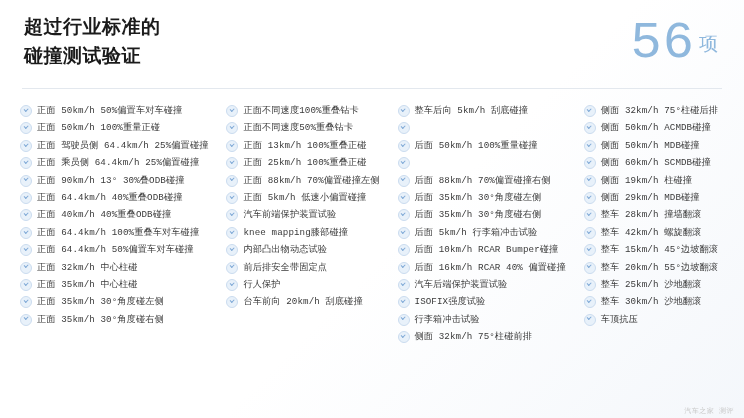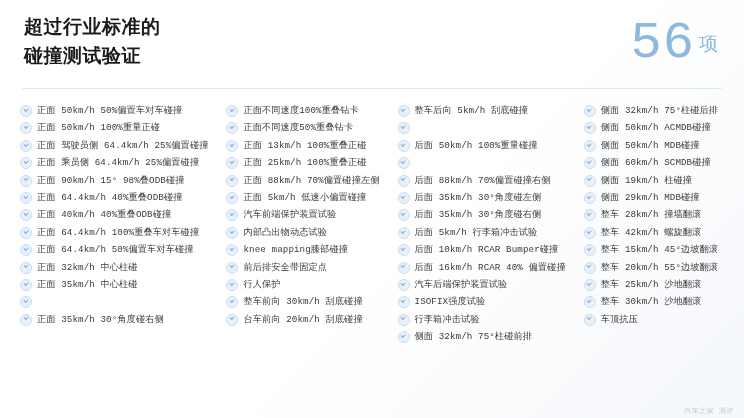--- a/index.html
+++ b/index.html
@@ -155,21 +155,21 @@
       <div class="item">
           <span class="bullet"></span>
           <span class="item-text">正面 驾驶员侧 64.4km/h 25%偏置碰撞</span>
         </div>
       <div class="item">
           <span class="bullet"></span>
           <span class="item-text">正面 乘员侧 64.4km/h 25%偏置碰撞</span>
         </div>
       <div class="item">
           <span class="bullet"></span>
-          <span class="item-text">正面 90km/h 15° 98%叠ODB碰撞</span>
+          <span class="item-text">正面 90km/h 13° 30%叠ODB碰撞</span>
         </div>
       <div class="item">
           <span class="bullet"></span>
           <span class="item-text">正面 64.4km/h 40%重叠ODB碰撞</span>
         </div>
       <div class="item">
           <span class="bullet"></span>
           <span class="item-text">正面 40km/h 40%重叠ODB碰撞</span>
         </div>
       <div class="item">
@@ -183,20 +183,21 @@
       <div class="item">
           <span class="bullet"></span>
           <span class="item-text">正面 32km/h 中心柱碰</span>
         </div>
       <div class="item">
           <span class="bullet"></span>
           <span class="item-text">正面 35km/h 中心柱碰</span>
         </div>
       <div class="item">
           <span class="bullet"></span>
+          <span class="item-text">正面 35km/h 30°角度碰左侧</span>
         </div>
       <div class="item">
           <span class="bullet"></span>
           <span class="item-text">正面 35km/h 30°角度碰右侧</span>
         </div>
     </div>
 
     <div class="col">
       <div class="item">
           <span class="bullet"></span>
@@ -221,40 +222,36 @@
       <div class="item">
           <span class="bullet"></span>
           <span class="item-text">正面 5km/h 低速小偏置碰撞</span>
         </div>
       <div class="item">
           <span class="bullet"></span>
           <span class="item-text">汽车前端保护装置试验</span>
         </div>
       <div class="item">
           <span class="bullet"></span>
+          <span class="item-text">knee mapping膝部碰撞</span>
+        </div>
+      <div class="item">
+          <span class="bullet"></span>
           <span class="item-text">内部凸出物动态试验</span>
         </div>
       <div class="item">
           <span class="bullet"></span>
-          <span class="item-text">knee mapping膝部碰撞</span>
-        </div>
-      <div class="item">
-          <span class="bullet"></span>
           <span class="item-text">前后排安全带固定点</span>
         </div>
       <div class="item">
           <span class="bullet"></span>
           <span class="item-text">行人保护</span>
         </div>
       <div class="item">
           <span class="bullet"></span>
-          <span class="item-text">整车前向 30km/h 刮底碰撞</span>
-        </div>
-      <div class="item">
-          <span class="bullet"></span>
           <span class="item-text">台车前向 20km/h 刮底碰撞</span>
         </div>
     </div>
 
     <div class="col">
       <div class="item">
           <span class="bullet"></span>
           <span class="item-text">整车后向 5km/h 刮底碰撞</span>
         </div>
       <div class="item">

